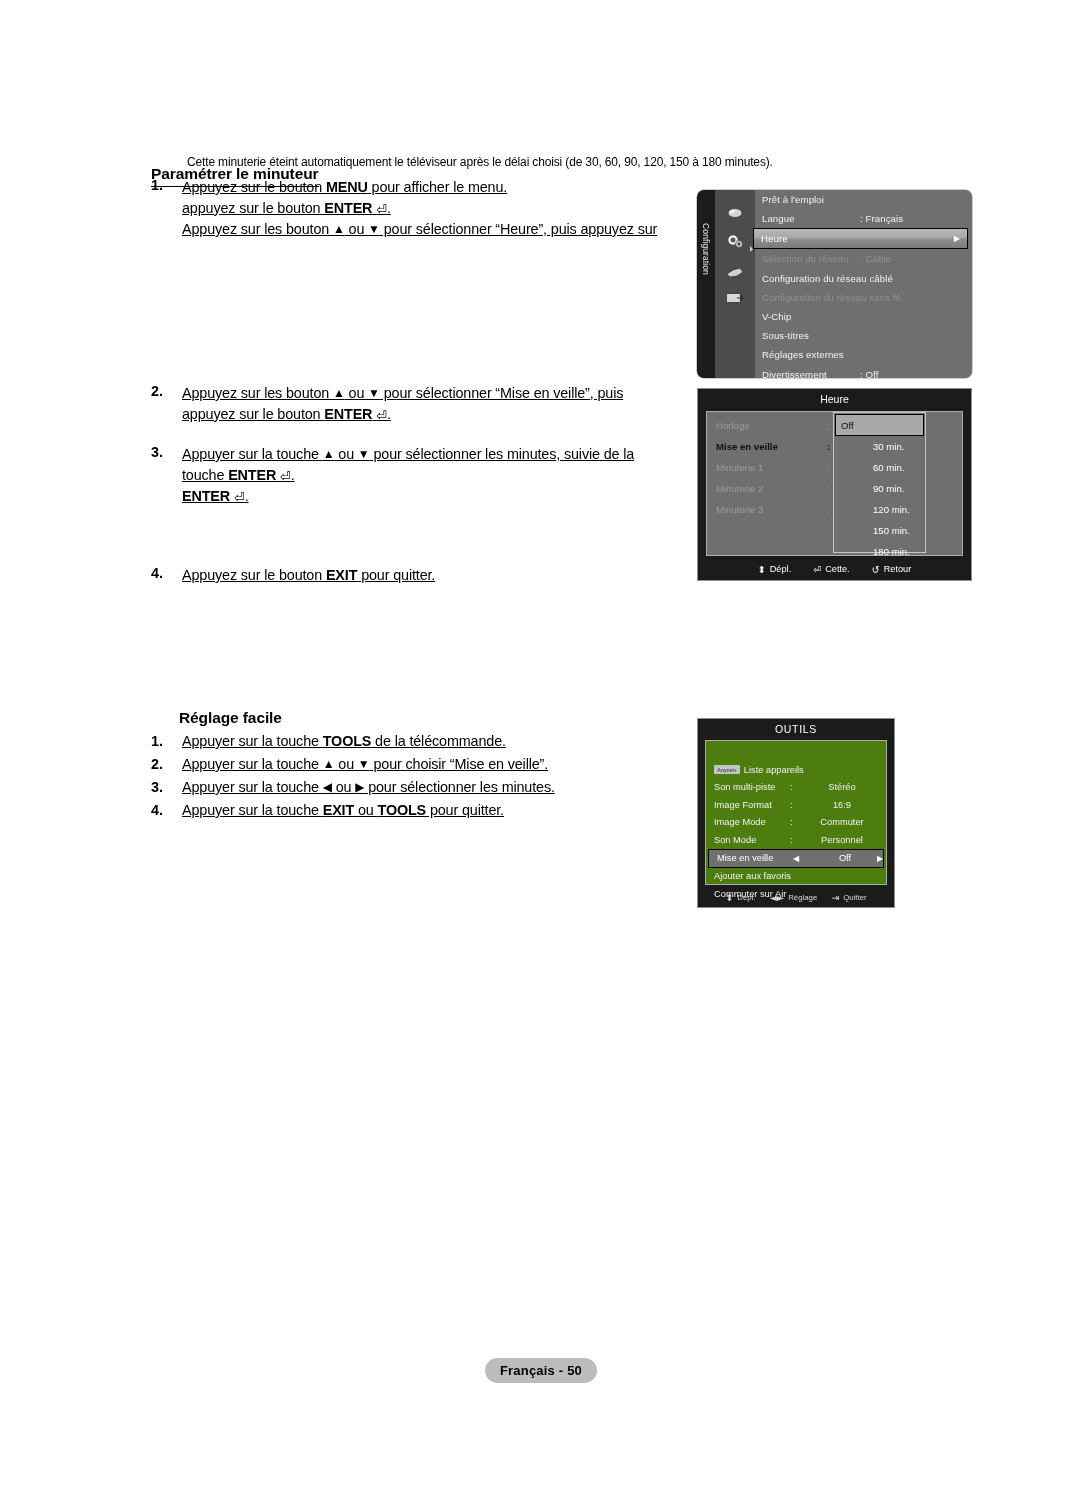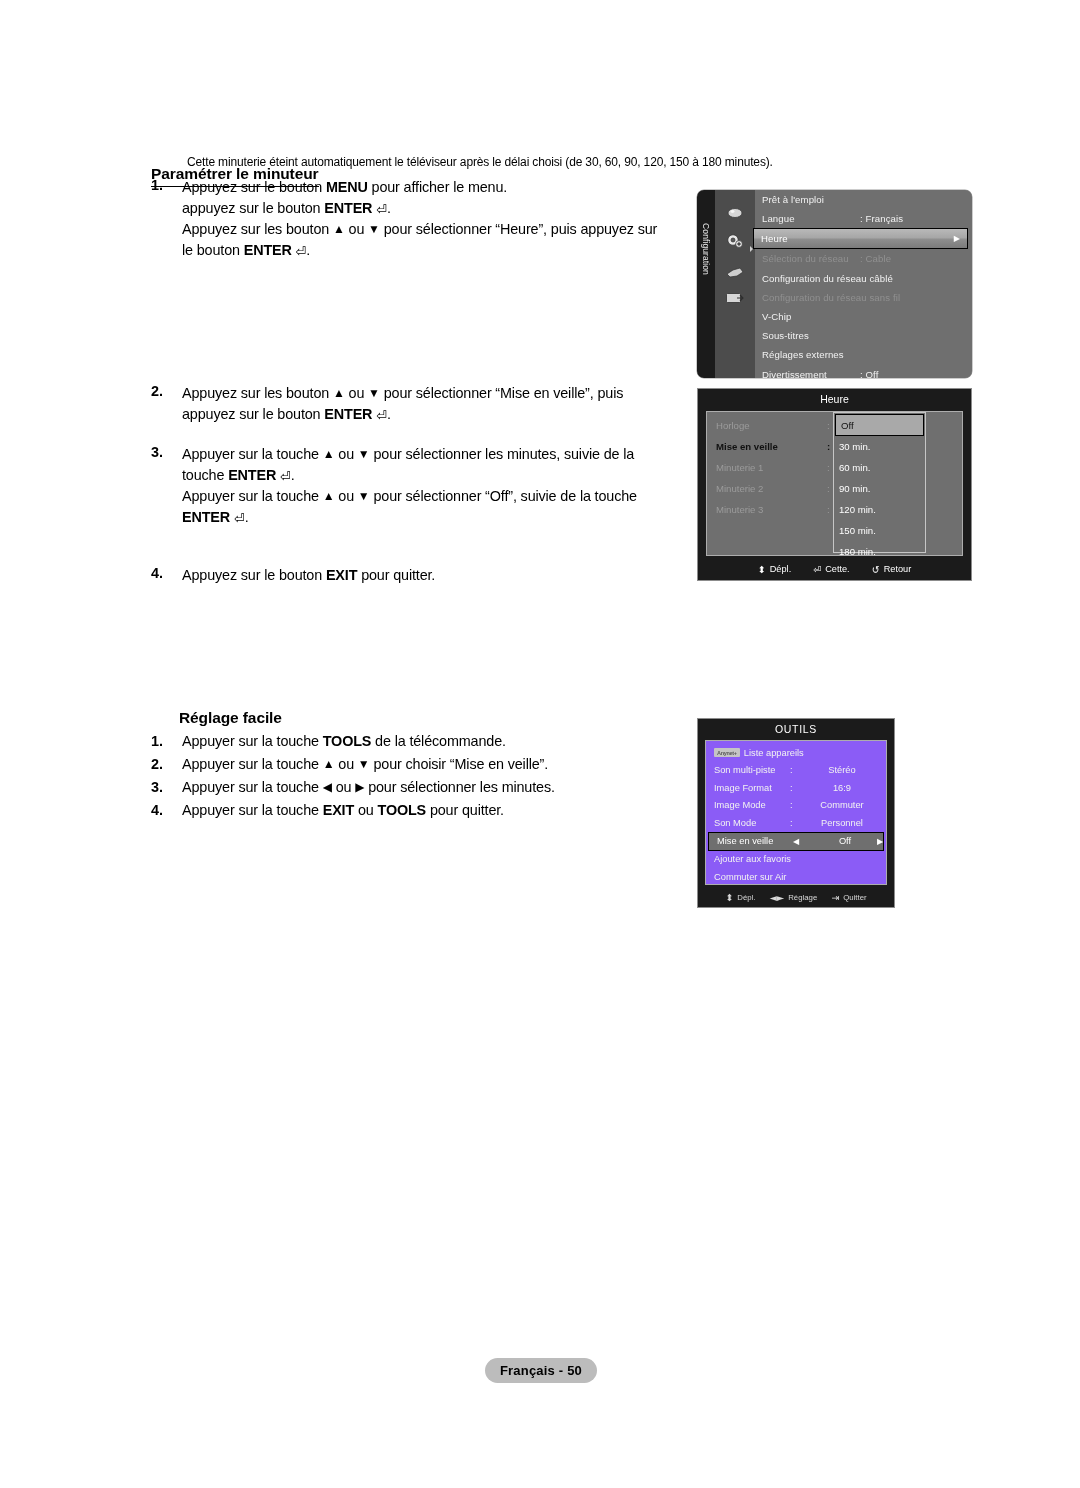--- a/index.html
+++ b/index.html
@@ -51,20 +51,21 @@
   .step .num {
     font-size: 14.4px;
     font-weight: bold;
     width: 31px;
     flex: 0 0 31px;
   }
   .step .body {
     font-size: 14.4px;
     line-height: 20.5px;
     letter-spacing: -0.15px;
+    text-decoration: underline;
   }
   .step .body div { white-space: nowrap; }
   b { font-weight: bold; }
   .sub-head {
     font-weight: bold;
     padding-top: 8px;
   }
   .arrow { font-size: 12px; line-height: 1; position: relative; top: -1px; }
   .enter-gly {
     font-family: "DejaVu Sans", sans-serif;
@@ -219,20 +220,21 @@
     border: 1.5px solid #c6c6c6;
     box-sizing: border-box;
   }
   #osd-heure .opt {
     height: 21px;
     display: flex; align-items: center;
     padding-left: 5px;
     font-size: 9.6px;
     color: #ffffff;
     white-space: nowrap;
+    margin-left: 34px;
   }
   #osd-heure .opt.sel {
     background: #a9a9a9;
     color: #111111;
     border: 1.6px solid #000000;
     box-sizing: border-box;
     height: 22px;
     margin: 1px 1px 0 1px;
   }
   #osd-heure .foot {
@@ -258,24 +260,24 @@
   }
   #osd-outils .hdr {
     height: 20px;
     display: flex; align-items: center; justify-content: center;
     color: #ffffff; font-size: 10.5px; letter-spacing: 0.7px; border-radius: 9px;
   }
   #osd-outils .pane {
     position: absolute;
     left: 7px; right: 7px;
     top: 21px; bottom: 22px;
-    background: #8b5cf6;
+    background: #4d7c0f;
     border: 1px solid #adadad;
     box-sizing: border-box;
-    padding-top: 3px;
+    padding-top: 20px;
   }
   #osd-outils .orow {
     position: relative;
     height: 17.5px;
     display: flex; align-items: center;
     font-size: 9.3px;
     color: #f2f2f2;
     padding-left: 8px;
     white-space: nowrap;
   }
@@ -334,38 +336,36 @@
   <div class="section-title" id="title-paramerer">Paramétrer le minuteur</div>
 
   <div class="intro-line">Cette minuterie éteint automatiquement le téléviseur après le délai choisi (de 30, 60, 90, 120, 150 à 180 minutes).</div>
 
   <div class="step" id="step1">
     <div class="num">1.</div>
     <div class="body">
       <div>Appuyez sur le bouton <b>MENU</b> pour afficher le menu.</div>
       <div>appuyez sur le bouton <b>ENTER</b> <span class="enter-gly">⏎</span>.</div>
       <div>Appuyez sur les bouton <span class="arrow">▲</span> ou <span class="arrow">▼</span> pour sélectionner “Heure”, puis appuyez sur</div>
-      <div>le bouton <b>ENTER</b> <span class="enter-gly">⏎</span>.</div>
     </div>
   </div>
 
   <div class="step" id="step2">
     <div class="num">2.</div>
     <div class="body">
       <div>Appuyez sur les bouton <span class="arrow">▲</span> ou <span class="arrow">▼</span> pour sélectionner “Mise en veille”, puis</div>
       <div>appuyez sur le bouton <b>ENTER</b> <span class="enter-gly">⏎</span>.</div>
     </div>
   </div>
 
   <div class="step" id="step3">
     <div class="num">3.</div>
     <div class="body">
       <div>Appuyer sur la touche <span class="arrow">▲</span> ou <span class="arrow">▼</span> pour sélectionner les minutes, suivie de la</div>
       <div>touche <b>ENTER</b> <span class="enter-gly">⏎</span>.</div>
-      <div>Appuyer sur la touche <span class="arrow">▲</span> ou <span class="arrow">▼</span> pour sélectionner “Off”, suivie de la touche</div>
       <div><b>ENTER</b> <span class="enter-gly">⏎</span>.</div>
     </div>
   </div>
 
   <div class="step" id="step4">
     <div class="num">4.</div>
     <div class="body">
       <div>Appuyez sur le bouton <b>EXIT</b> pour quitter.</div>
     </div>
   </div>

